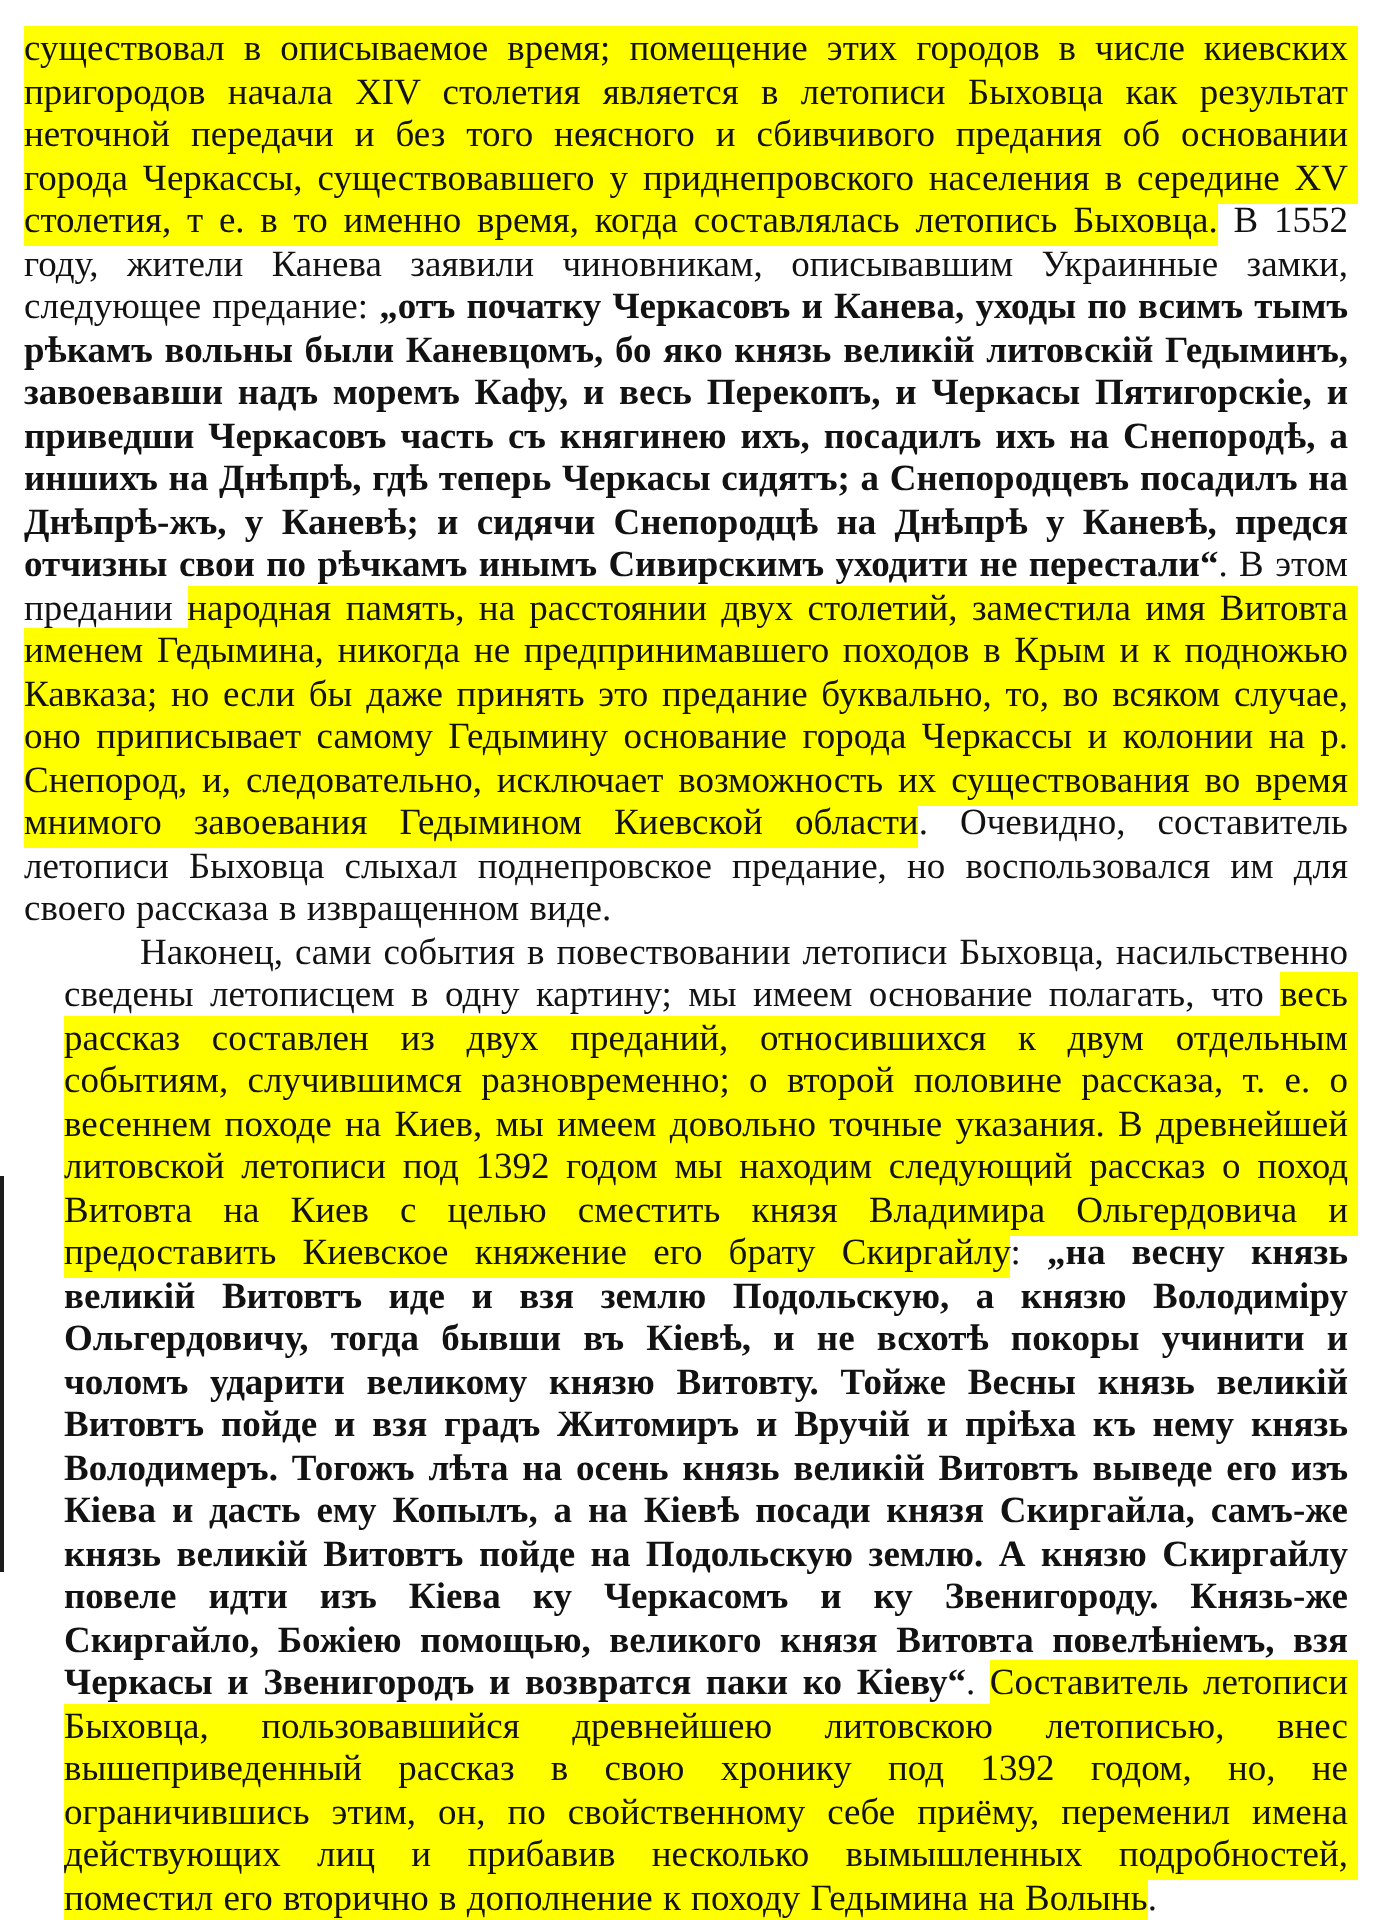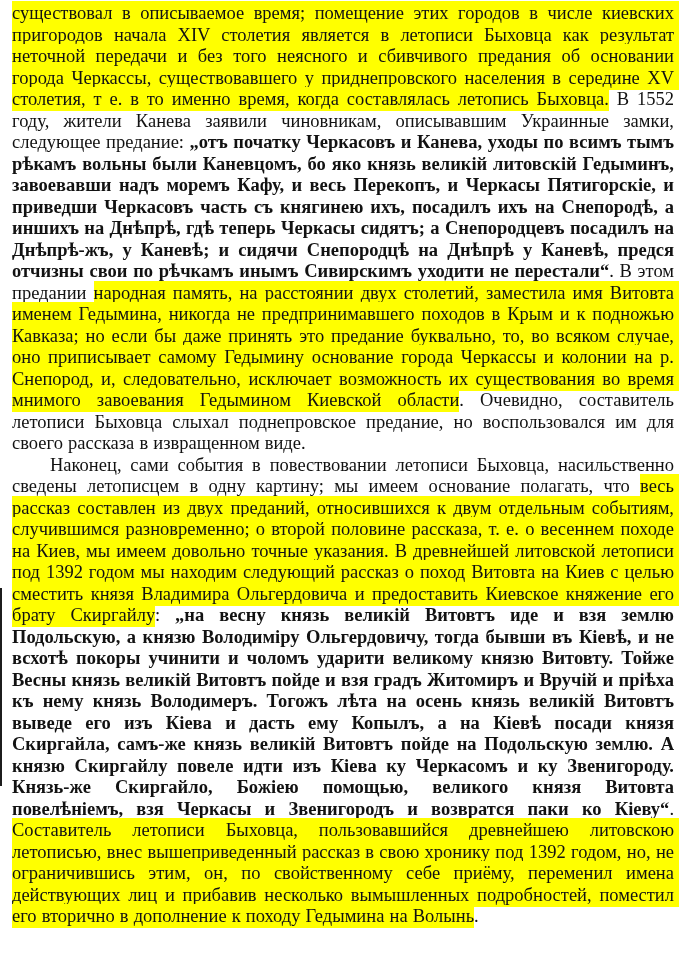--- a/index.html
+++ b/index.html
@@ -10,32 +10,32 @@
   html,body{margin:0;padding:0;}
   body{
     width:692px;height:960px;
     background:var(--bg);
     position:relative;
     overflow:hidden;
     font-family:"Liberation Serif","DejaVu Serif",serif;
   }
   .page{
     position:absolute;
-    left:12px;top:3px;
+    left:12px;top:15px;
     width:662px;
   }
   p.para{
     margin:0;
     text-align:justify;
     font-size:18.5px;
     line-height:21.5px;
     color:var(--text);
     word-spacing:0.5px;
   }
-  p.para.indent{ text-indent:38px; }
+  p.para.indent{ text-indent:38px;margin-left:20px; }
   .seg{ white-space:pre-wrap; }
   .seg.highlight{
     background:var(--hl);
     padding:2px 0;
     box-decoration-break:clone;
   }
   .seg.bold{ font-weight:bold; }
   .scan-artifact{
     position:absolute;
     left:0;top:588px;

